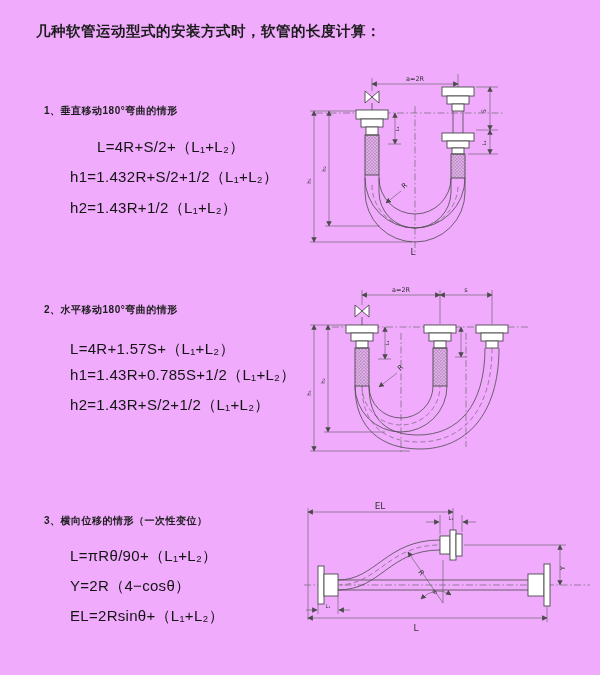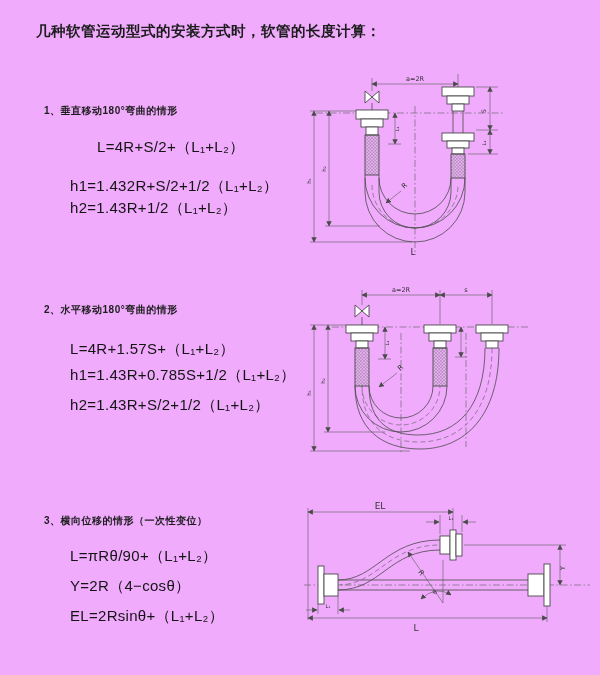--- a/index.html
+++ b/index.html
@@ -18,21 +18,21 @@
 </style>
 </head>
 <body>
 
 <div class="page">
 
   <div class="doc-title">几种软管运动型式的安装方式时，软管的长度计算：</div>
 
   <div class="sec-heading" style="left:44px;top:104px;">1、垂直移动180°弯曲的情形</div>
   <div class="formula" style="left:70px;top:138px;margin-left:27px;">L=4R+S/2+（L₁+L₂）</div>
-  <div class="formula" style="left:70px;top:177px;text-align:right;">h1=1.432R+S/2+1/2（L₁+L₂）</div>
+  <div class="formula" style="left:70px;top:168px;text-align:right;">h1=1.432R+S/2+1/2（L₁+L₂）</div>
   <div class="formula" style="left:70px;top:199px;text-align:center;">h2=1.43R+1/2（L₁+L₂）</div>
 
   <div class="sec-heading" style="left:44px;top:303px;text-align:right;">2、水平移动180°弯曲的情形</div>
   <div class="formula" style="left:70px;top:340px;">L=4R+1.57S+（L₁+L₂）</div>
   <div class="formula" style="left:70px;top:366px;">h1=1.43R+0.785S+1/2（L₁+L₂）</div>
   <div class="formula" style="left:70px;top:396px;">h2=1.43R+S/2+1/2（L₁+L₂）</div>
 
   <div class="sec-heading" style="left:44px;top:514px;">3、横向位移的情形（一次性变位）</div>
   <div class="formula" style="left:70px;top:547px;">L=πRθ/90+（L₁+L₂）</div>
   <div class="formula" style="left:70px;top:577px;">Y=2R（4−cosθ）</div>

